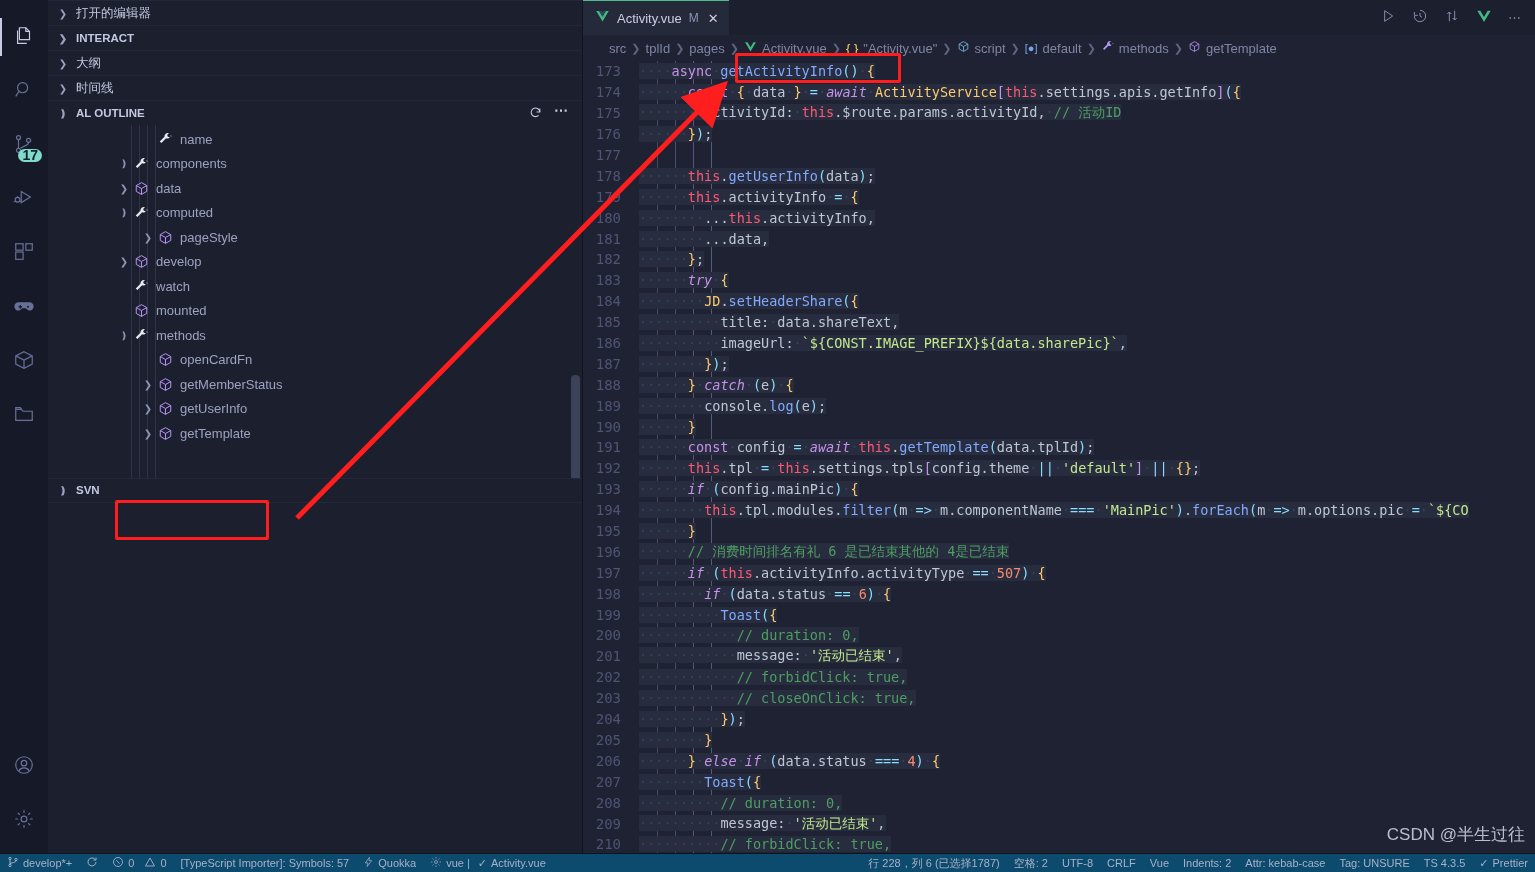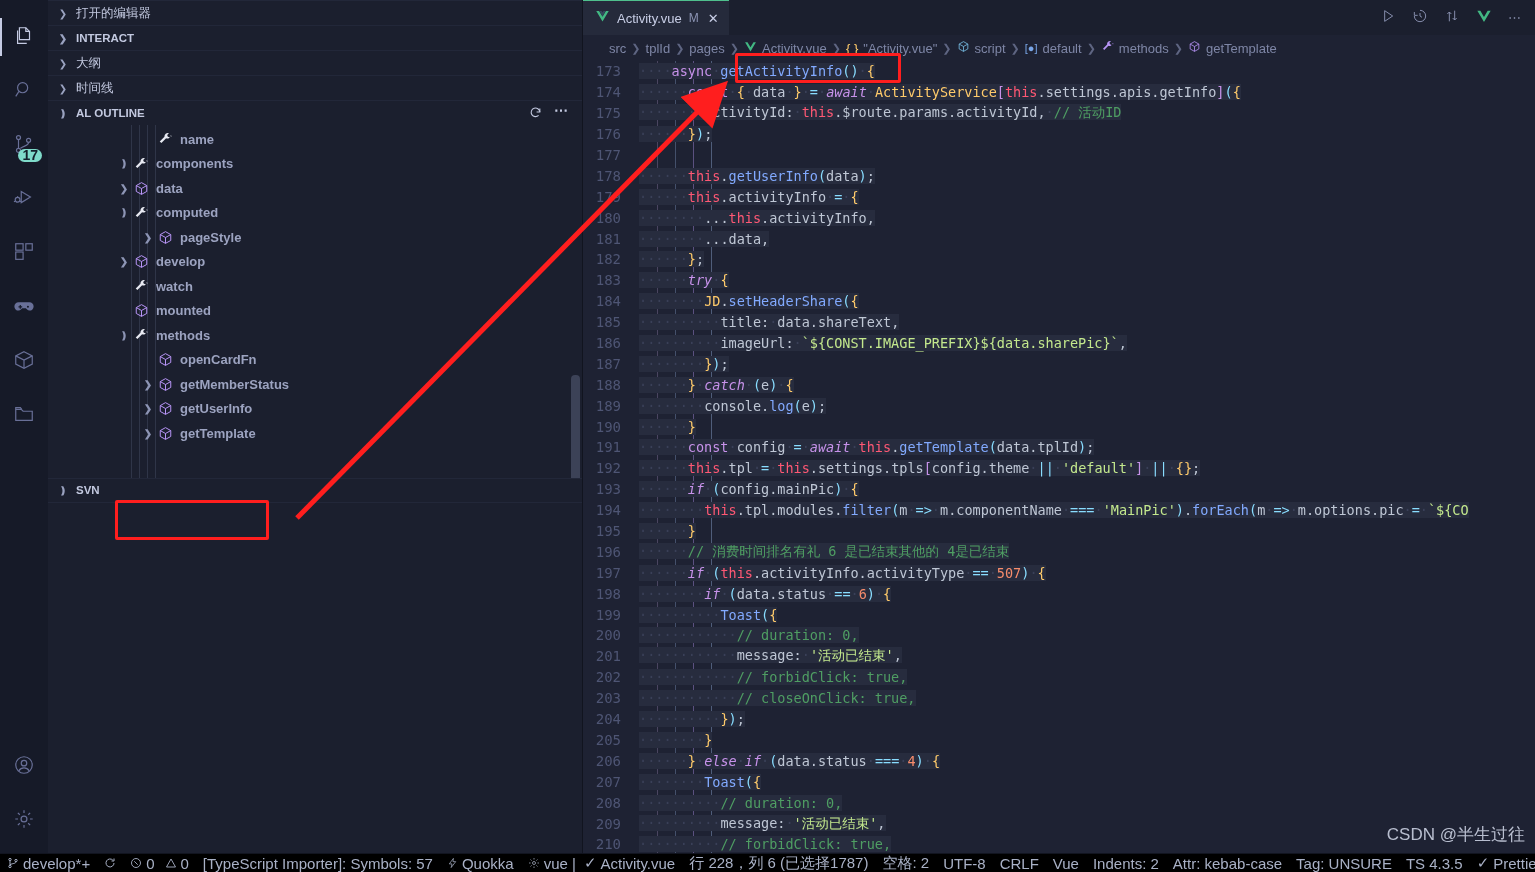--- a/index.html
+++ b/index.html
@@ -46,21 +46,21 @@
     padding-left:8px; font-size:11.5px; font-weight:bold; color:#c3c9e0;
     border-top:1px solid #222739; cursor:pointer;
   }
   .sec-row.cjk { font-weight:normal; font-size:12.5px; color:#c3c9e0; }
   .chev { width:14px; text-align:center; font-size:10px; color:#9aa2c0; display:inline-block; }
   .sec-row .tools { margin-left:auto; display:flex; gap:12px; padding-right:14px; color:#c3c9e0; }
 
   .tree { flex:1; overflow:hidden; position:relative; padding-top:2px; }
   .t-row {
     height:24.5px; display:flex; align-items:center; font-size:13px; color:#9ca3c0;
-    position:relative; cursor:pointer; white-space:nowrap;font-weight:bold;
+    position:relative; cursor:pointer; white-space:nowrap;
   }
   .t-arrow { width:16px; text-align:center; font-size:10px; color:#8d95b5; flex:0 0 16px; }
   .t-ico { width:18px; flex:0 0 18px; display:flex; align-items:center; justify-content:center; margin-right:6px; }
   .guides { position:absolute; left:0; top:0; bottom:0; width:120px; pointer-events:none; }
   .guides i { position:absolute; top:0; bottom:0; width:1px; background:#2f3548; }
 
   .svn-row { border-top:1px solid #222739; border-bottom:1px solid #222739; }
   .sb-scroll { position:absolute; right:2px; top:250px; width:9px; height:200px; background:#3c4257; border-radius:4px; }
 
   
@@ -93,22 +93,22 @@
   .this{color:#ff5874;} .cls{color:#ffcb6b;}
   .punc{color:#bfc7d5;} .dotsep{color:#3a4058;}
 
   .indents { position:absolute; left:56px; top:0; bottom:0; width:200px; pointer-events:none; }
   .indents i { position:absolute; top:0; bottom:0; width:1px; }
 
   .code-scroll { position:absolute; right:0; top:0; width:14px; bottom:0; }
 
   
   .statusbar {
-    position:absolute; left:0; bottom:0; width:1535px; height:19px; background:#000000;
-    display:flex; align-items:center; font-size:15px; color:#a9b1c6; border-top:1px solid #11141f;
+    position:absolute; left:0; bottom:0; width:1535px; height:19px; background:#0c4a6e;
+    display:flex; align-items:center; font-size:11px; color:#a9b1c6; border-top:1px solid #11141f;
   }
   .st { display:flex; align-items:center; gap:4px; padding:0 7px; height:19px; cursor:pointer; white-space:nowrap; }
   .st.right { margin-left:auto; }
 
   
   .anno { position:absolute; left:0; top:0; width:1535px; height:872px; pointer-events:none; }
   .redbox { position:absolute; border:3px solid #ff1e1e; border-radius:2px; }
   .watermark {
     position:absolute; right:10px; bottom:26px; color:#c6ccdd; font-size:17px;
     font-family:"Liberation Sans", sans-serif; opacity:.92;

